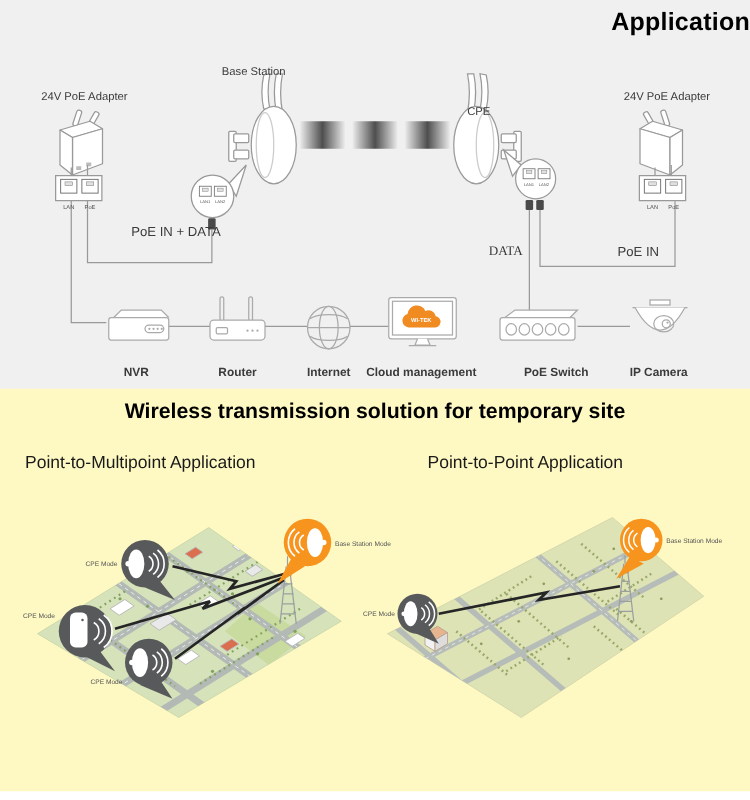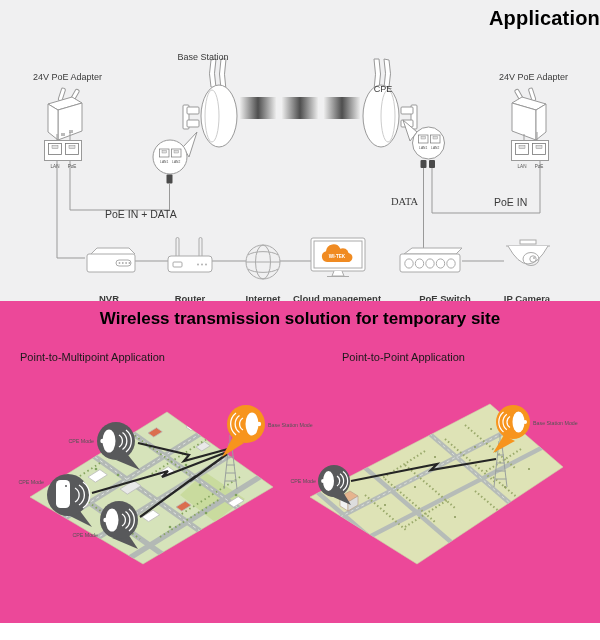--- a/index.html
+++ b/index.html
@@ -6,34 +6,34 @@
   body{
     width:600px;height:640px;position:relative;overflow:hidden;
     font-family:"Liberation Sans","DejaVu Sans",sans-serif;
     background:#ffffff;color:#333;
   }
   #app-section{
     position:absolute;left:0;top:0;width:600px;height:318px;
     background:#f0f0f1;border-bottom:1px solid #e2e2e2;
   }
   #solution-section{
-    position:absolute;left:0;top:301px;width:600px;height:322px;background:#ec4899;
+    position:absolute;left:0;top:311px;width:600px;height:322px;background:#fef9c3;
   }
   .h1{
     position:absolute;left:0;top:7px;width:600px;text-align:right;
     font-size:20px;font-weight:bold;color:#000;letter-spacing:.2px;
   }
   .h2{
     position:absolute;left:0;top:8px;width:600px;text-align:center;
     font-size:17px;font-weight:bold;color:#000;
   }
   .dev-label{position:absolute;font-size:9px;color:#3a3a3a;text-align:center;}
   .wire-label{position:absolute;font-size:10.5px;color:#3a3a3a;white-space:nowrap;}
   .row-label{position:absolute;top:293px;transform:translateX(-50%);font-size:9.5px;color:#3a3a3a;white-space:nowrap;font-weight:bold;}
-  .cap{position:absolute;font-size:11px;color:#1a1a1a;white-space:nowrap;}
+  .cap{position:absolute;font-size:14px;color:#1a1a1a;white-space:nowrap;}
   svg{position:absolute;overflow:visible;}
   svg text{font-family:"Liberation Sans","DejaVu Sans",sans-serif;}
 </style>
 </head>
 <body>
 
 <div id="app-section">
   <div class="h1">Application</div>
 
   <svg width="600" height="318" viewBox="0 0 600 318">
@@ -218,21 +218,21 @@
       <circle cx="29" cy="19" r="3.2" fill="none"></circle>
       <circle cx="30" cy="18" r="0.9" fill="#aaa" stroke="none"></circle>
     </g>
   </svg>
 
   <span class="dev-label" style="left:20px;top:72px;width:95px;">24V PoE Adapter</span>
   <span class="dev-label" style="left:168px;top:52px;width:70px;">Base Station</span>
   <span class="dev-label" style="left:366px;top:52px;width:34px;margin-top:32px;">CPE</span>
   <span class="dev-label" style="left:486px;top:72px;width:95px;">24V PoE Adapter</span>
 
-  <span class="wire-label" style="left:77px;top:208px;padding-left:28px;">PoE IN + DATA</span>
+  <span class="wire-label" style="left:77px;top:180px;padding-left:28px;">PoE IN + DATA</span>
   <span class="wire-label" style="left:391px;top:196px;font-family:Liberation Serif, serif;">DATA</span>
   <span class="wire-label" style="left:462px;top:196px;padding-left:32px;">PoE IN</span>
 
   <span class="row-label" style="left:109px;">NVR</span>
   <span class="row-label" style="left:190px;">Router</span>
   <span class="row-label" style="left:263px;">Internet</span>
   <span class="row-label" style="left:337px;">Cloud management</span>
   <span class="row-label" style="left:431px;padding-left:28px;">PoE Switch</span>
   <span class="row-label" style="left:527px;">IP Camera</span>
 </div>

